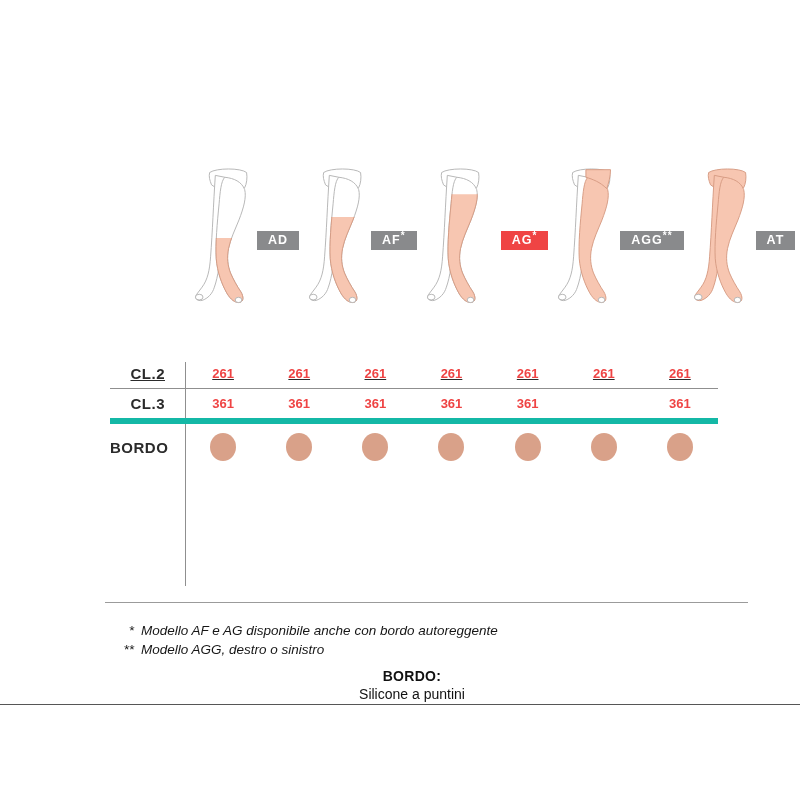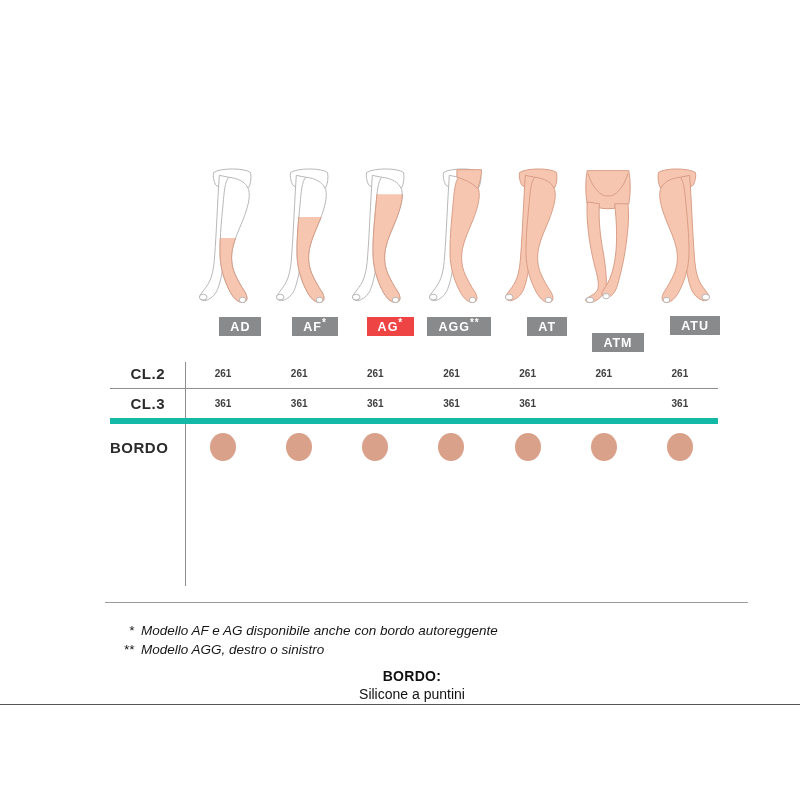--- a/index.html
+++ b/index.html
@@ -3,35 +3,35 @@
 <meta charset="utf-8">
 <style>
   html,body{margin:0;padding:0;background:#fff;}
   .stage{position:relative;width:800px;height:800px;background:#fff;overflow:hidden;
          font-family:"Liberation Sans",sans-serif;color:#2b2b2b;}
   .banner{position:absolute;left:108px;top:107px;width:620px;height:30px;
           clip-path:polygon(0 0,100% 0,calc(100% - 22px) 100%,0 100%);
           display:flex;align-items:center;justify-content:center;padding-left:46px;box-sizing:border-box;
           color:#fff;font-weight:bold;font-size:17px;letter-spacing:2.5px;}
   .figures{position:absolute;left:185px;top:163px;width:535px;display:flex;}
-  .fig-cell{flex:1 1 0;display:flex;flex-direction:column;align-items:flex-end;}
+  .fig-cell{flex:1 1 0;display:flex;flex-direction:row;align-items:center;}
   .fig{height:146px;display:flex;align-items:flex-end;}
   .model-tag{margin-top:8px;color:#fff;font-weight:bold;font-size:12.5px;letter-spacing:1px;
              padding:2.5px 11px;line-height:14px;white-space:nowrap;}
   .model-tag sup{font-size:10px;line-height:0;}
   .vline{position:absolute;left:185px;top:362px;width:1px;height:224px;background:#8f8f8f;}
   .table{position:absolute;left:110px;top:358px;width:608px;}
   .t-row{display:flex;align-items:center;}
-  .t-row.cl2{height:30px;border-bottom:1px solid #8f8f8f;}
+  .t-row.cl2{height:30px;border-bottom:1px solid #8f8f8f;text-decoration:underline;}
   .t-row.cl3{height:29px;border-bottom:6px solid #14b8a6;}
   .t-row.colori{height:46px;}
   .t-label{width:75px;box-sizing:border-box;text-align:right;padding-right:20px;
            font-weight:bold;font-size:15px;letter-spacing:.5px;color:#2b2b2b;}
   .t-cell{flex:1 1 0;display:flex;justify-content:center;align-items:center;
-          font-weight:bold;font-size:10px;color:#404040;}
+          font-weight:bold;font-size:13px;color:#ef4444;}
   .dot{width:26px;height:28px;border-radius:50%;}
   .foot-line{position:absolute;left:105px;top:602px;width:643px;height:1px;background:#9b9b9b;}
   .footnotes{position:absolute;left:108px;top:621px;font-style:italic;font-size:13.5px;color:#161616;}
   .fn-row{display:flex;line-height:19px;}
   .fn-marker{width:26px;text-align:right;padding-right:7px;}
   .bordo{position:absolute;left:0;top:668px;width:800px;text-align:center;transform:translateX(12px);
          font-size:14px;color:#111;}
   .bordo-title{font-weight:bold;letter-spacing:.3px;}
   .bordo-sub{margin-top:2px;}
   .bottom-line{position:absolute;left:0;top:704px;width:800px;height:1px;background:#565656;}

